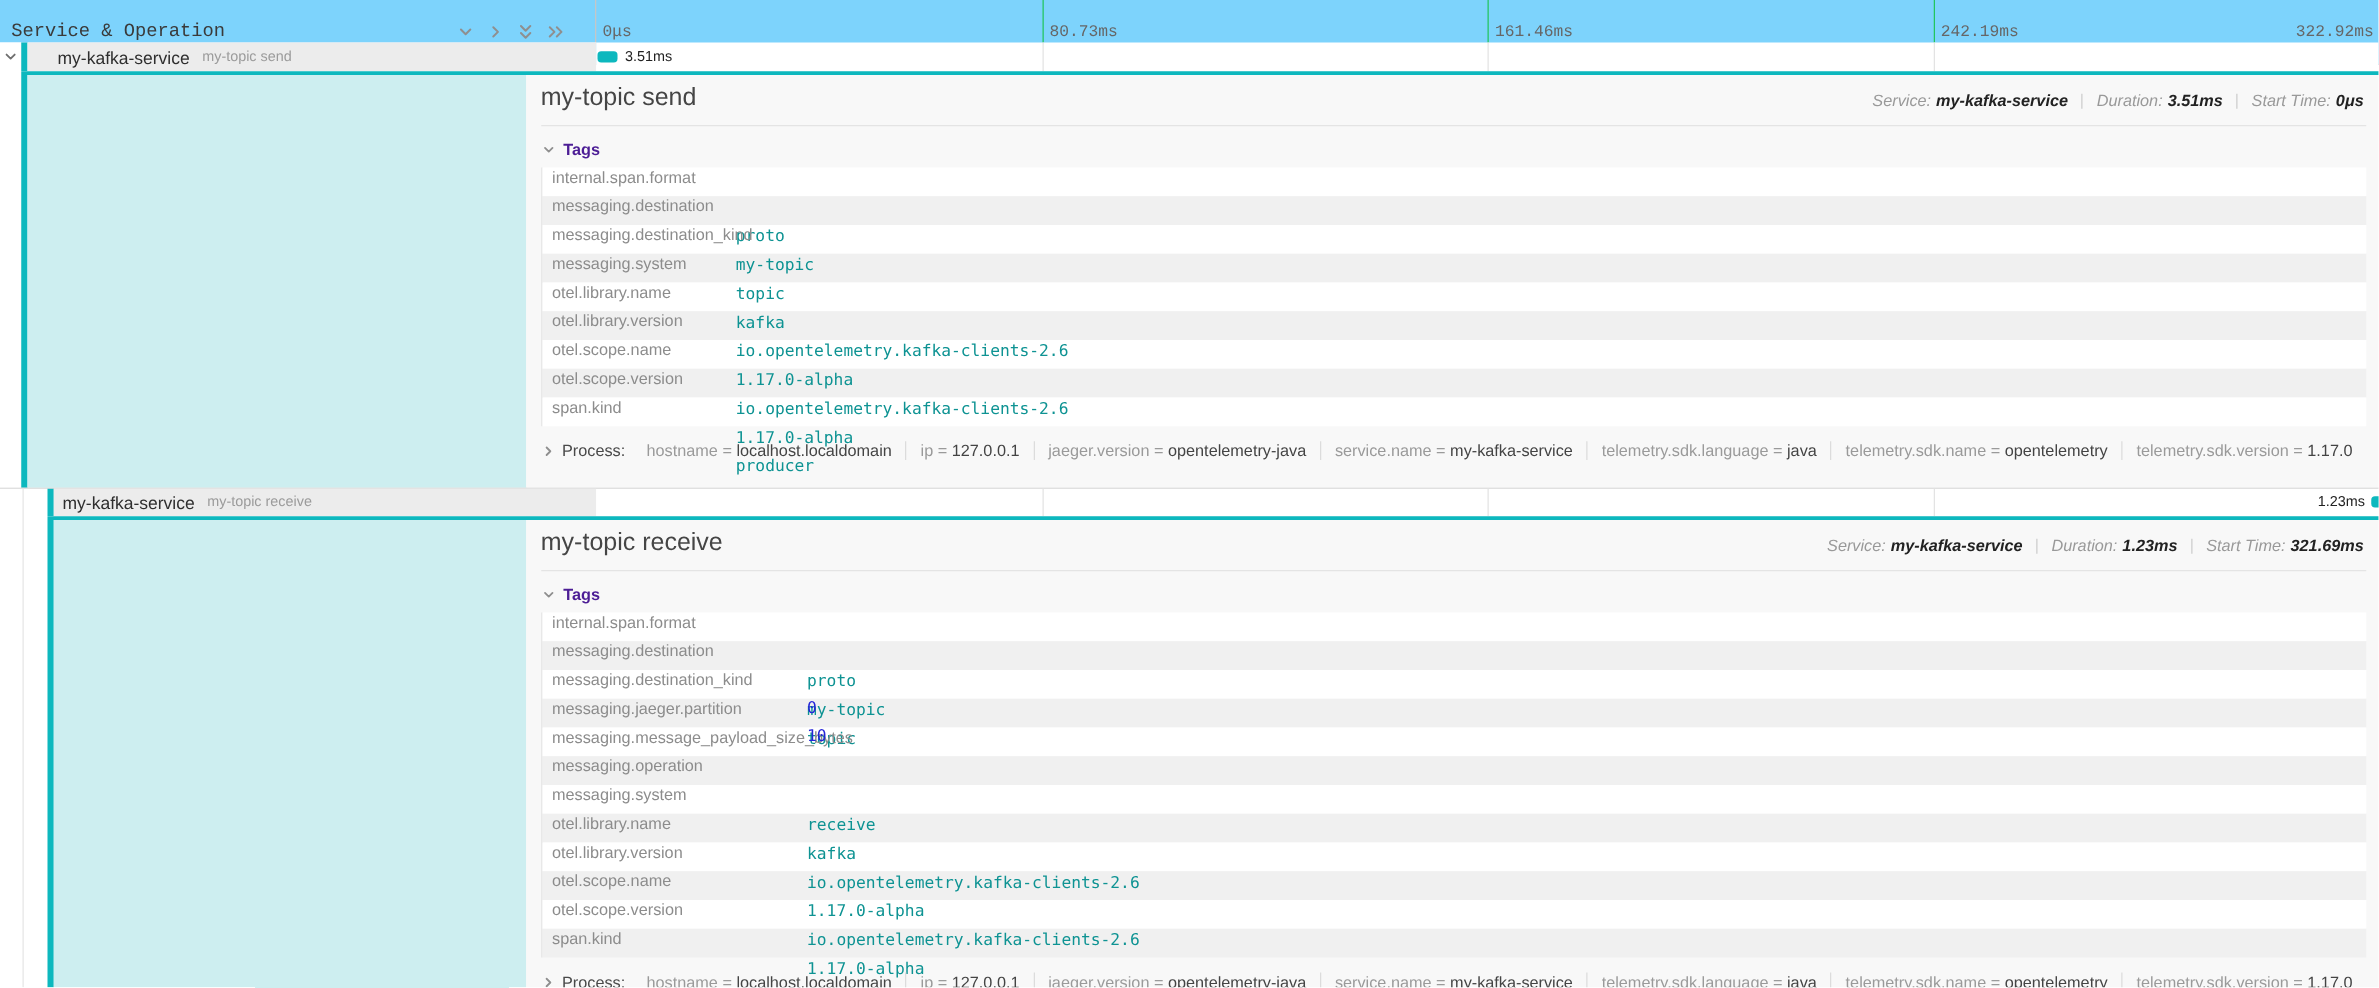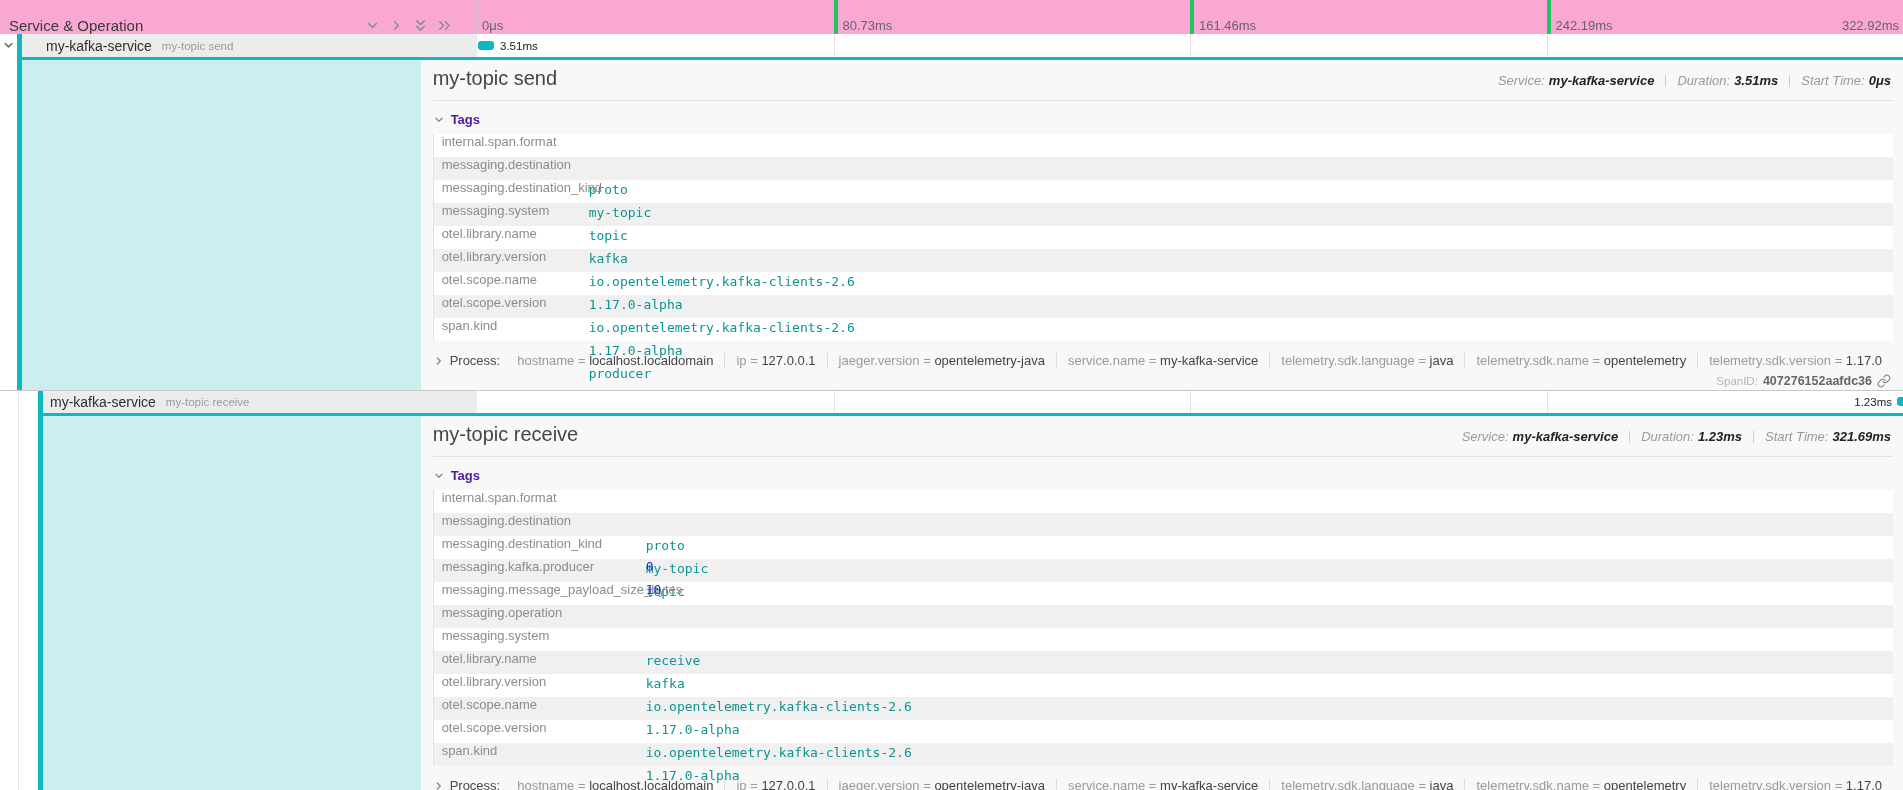--- a/index.html
+++ b/index.html
@@ -4,38 +4,38 @@
 <style>
   * { box-sizing: border-box; margin: 0; padding: 0; }
   html,body { background:#fff; }
   .page {
     position: relative; width: 1903px; height: 790px; overflow: hidden;
     font-family: "Liberation Sans", sans-serif; background:#fff; color:#333;
   }
   
   .tl-header {
     position:absolute; top:0; left:0; right:0; height:52px;
-    background:#f9a8d4; border-bottom:1px solid #c6c6c6; display:flex;
+    background:#7dd3fc; border-bottom:1px solid #c6c6c6; display:flex;font-family:Liberation Mono, monospace;
   }
   .svc-col {
     width:477px; position:relative; display:flex; align-items:center;
     border-right:1px solid #c6c6c6; padding-left:9px;
   }
   .svc-title { font-size:15px; color:#3a3a3a; }
   .svc-controls { position:absolute; right:24px; top:0; height:100%; display:flex; align-items:center; gap:9px; }
   .ctl-icon { width:15px; height:15px; cursor:pointer; }
   .ctl-icon svg { display:block; stroke:#8f8f8f; fill:none; stroke-width:1.7; stroke-linecap:round; stroke-linejoin:round; }
   .grip { position:absolute; right:5px; bottom:5px; display:flex; gap:2px; cursor:col-resize; }
   .grip i { display:block; width:2px; height:8px; background:#b3b3b3; }
   .ruler { flex:1; position:relative; }
   .tick {
     position:absolute; top:0; height:100%; display:flex; align-items:center;
     padding-left:5px; font-size:13px; color:#666;
   }
-  .tick.b { border-left:4px solid #22c55e; }
+  .tick.b { border-left:1px solid #22c55e; }
   .tick.last { right:4px; padding-left:0; }
   
   .span-row { position:absolute; left:0; right:0; display:flex; cursor:pointer; }
   .row-name { width:477px; display:flex; align-items:stretch; background:#fff; position:relative; }
   .row-gutter { display:flex; align-items:center; justify-content:center; background:#fff; }
   .row-accent { width:5px; background:var(--accent); }
   .row-label { flex:1; background:var(--row-bg); display:flex; align-items:center; }
   .svc-name { font-size:14px; color:#2e2e2e; }
   .op-name  { font-size:11.5px; color:#9b9b9b; margin-left:10px; }
   .row-chevron svg { display:block; stroke:#6f6f6f; fill:none; stroke-width:1.6; stroke-linecap:round; stroke-linejoin:round; }
@@ -248,30 +248,20 @@
 
   <span class="pkv"><span class="pk">service.name</span><span class="peq"> = </span><span class="pv">my-kafka-service</span></span>
 
   <span class="pkv"><span class="pk">telemetry.sdk.language</span><span class="peq"> = </span><span class="pv">java</span></span>
 
   <span class="pkv"><span class="pk">telemetry.sdk.name</span><span class="peq"> = </span><span class="pv">opentelemetry</span></span>
 
   <span class="pkv"><span class="pk">telemetry.sdk.version</span><span class="peq"> = </span><span class="pv">1.17.0</span></span>
 </span>
       </div>
-      <div class="spanid-row">
-        <span class="spanid-label">SpanID:</span>
-        <span class="spanid-value">407276152aafdc36</span>
-        <span class="link-icon">
-          <svg viewBox="0 0 24 24" width="14" height="14">
-              <path d="M10 13a5 5 0 0 0 7.54.54l3-3a5 5 0 0 0-7.07-7.07l-1.72 1.71"></path>
-              <path d="M14 11a5 5 0 0 0-7.54-.54l-3 3a5 5 0 0 0 7.07 7.07l1.71-1.71"></path>
-            </svg>
-        </span>
-      </div>
     </div>
   </div>
 
   <div class="span-row" style="top:391px; height:22px;">
     <div class="row-name">
       <span class="row-gutter" style="width:38px; background:transparent;"></span>
       <span class="row-accent"></span>
       <span class="row-label" style="padding-left:7px;">
         <span class="svc-name">my-kafka-service</span>
         <span class="op-name">my-topic receive</span>
@@ -325,21 +315,21 @@
     <div class="kv-key">messaging.destination</div>
     <div class="kv-val t-string">my-topic</div>
   </div>
 
   <div class="kv-row">
     <div class="kv-key">messaging.destination_kind</div>
     <div class="kv-val t-string">topic</div>
   </div>
 
   <div class="kv-row">
-    <div class="kv-key">messaging.kafka.producer</div>
+    <div class="kv-key">messaging.jaeger.partition</div>
     <div class="kv-val t-number">0</div>
   </div>
 
   <div class="kv-row">
     <div class="kv-key">messaging.message_payload_size_bytes</div>
     <div class="kv-val t-number">10</div>
   </div>
 
   <div class="kv-row">
     <div class="kv-key">messaging.operation</div>

